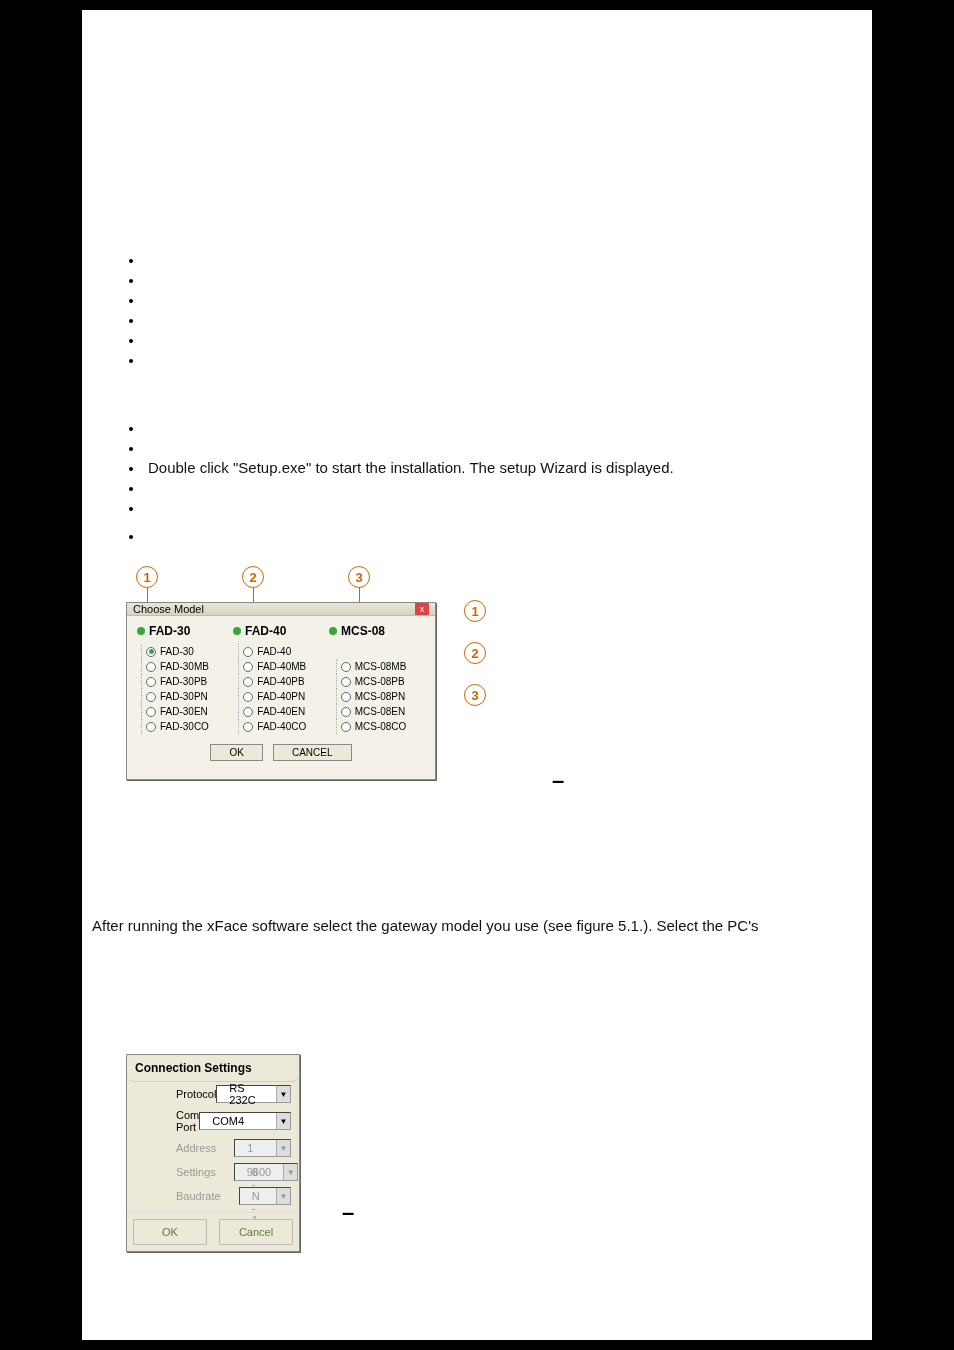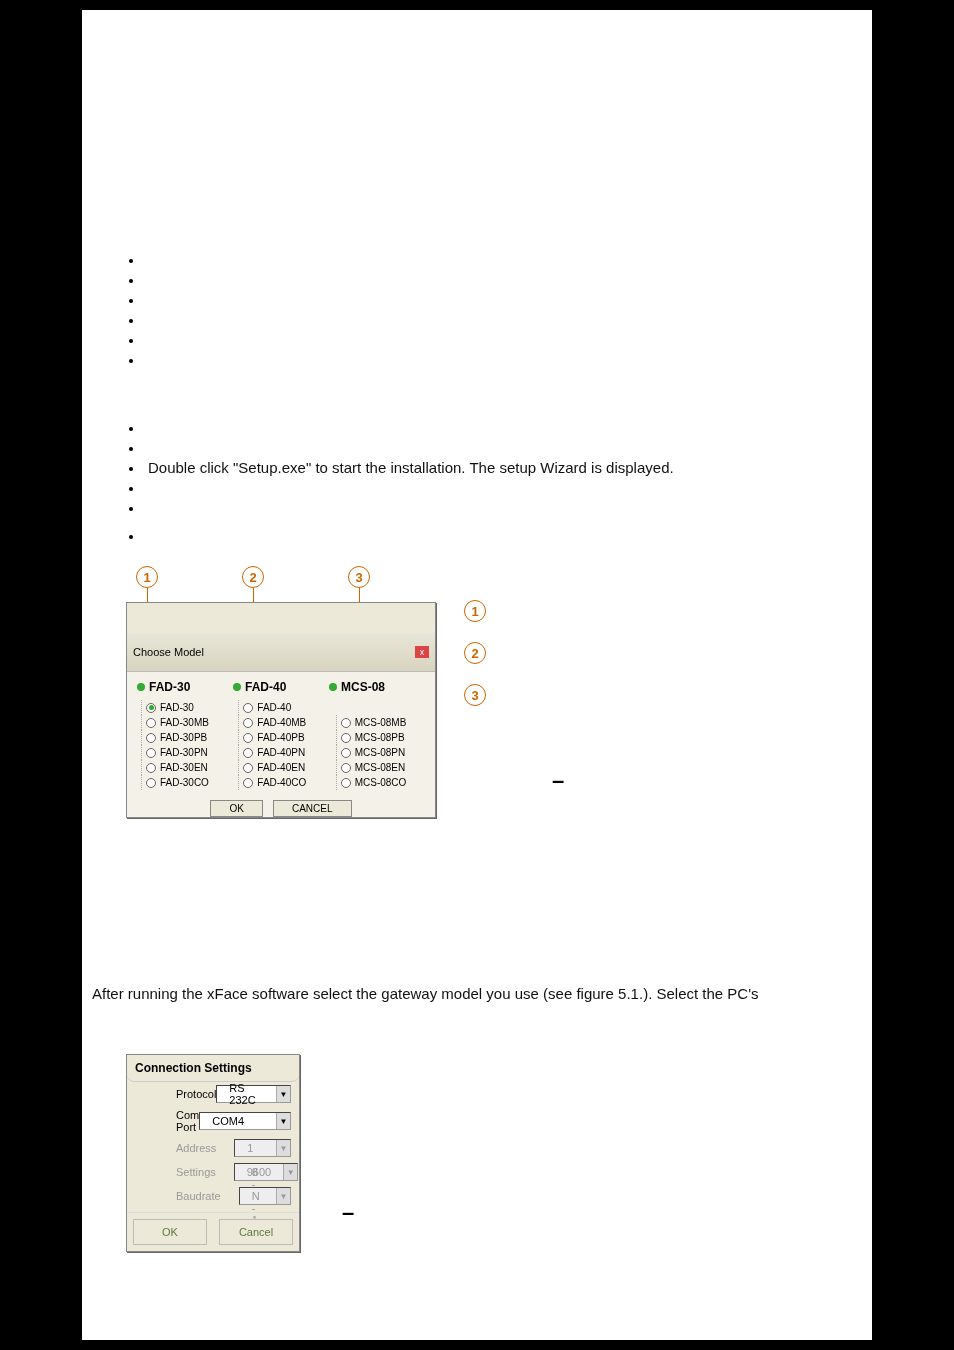--- a/index.html
+++ b/index.html
@@ -75,37 +75,36 @@
     left: 44px;
     top: 592px;
     width: 310px;
     background: #ece9d8;
     border: 1px solid #888;
     box-shadow: 1px 1px 0 #666;
   }
   .dlg-title {
     background: linear-gradient(180deg,#e8e6d8,#d8d4c0);
     font-size: 11px;
-    padding: 13px 6px;
+    padding: 0 6px;
     border-bottom: 1px solid #bbb;
     display: flex;
     justify-content: space-between;
     align-items: center;
-    margin-top: 30px;
   }
   .dlg-close {
     width: 14px; height: 12px;
     background: #d44;
     color: #fff;
     font-size: 9px;
     text-align: center;
     line-height: 12px;
   }
   .dlg-body {
-    padding: 8px 10px 0 10px;
+    padding: 8px 10px 18px 10px;
     background: #f4f2e8;
   }
   .model-headers {
     display: flex;
     font-weight: bold;
     font-size: 12px;
     margin-bottom: 6px;
   }
   .model-headers > div { flex: 1; display:flex; align-items:center; gap:4px;}
   .green-dot {
@@ -147,21 +146,21 @@
   .dash1 {
     position: absolute;
     left: 470px;
     top: 758px;
     font-size: 22px;
     font-weight: bold;
   }
   .paragraph {
     position: absolute;
     left: 10px;
-    top: 974px;
+    top: 906px;
     width: 770px;
     font-size: 15px;
     color: #111;
     line-height: 20px;
   }
   .dialog2 {
     position: absolute;
     left: 44px;
     top: 1044px;
     width: 174px;

